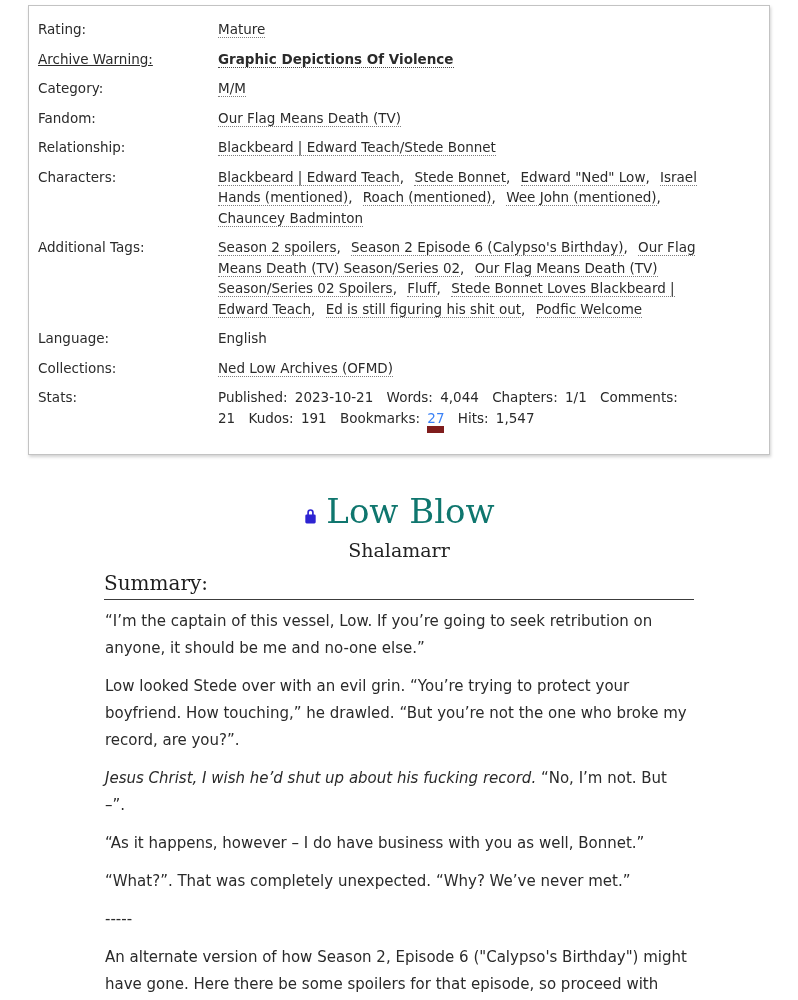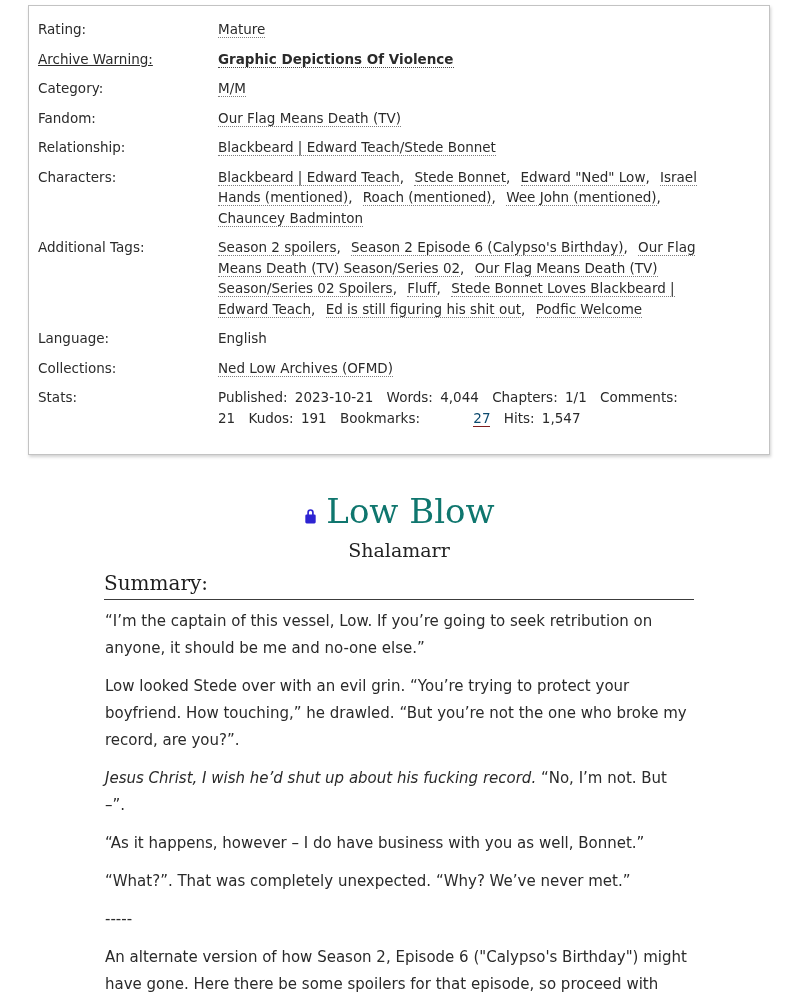--- a/index.html
+++ b/index.html
@@ -40,25 +40,24 @@
   a.tag {
     color: #2a2a2a;
     text-decoration: none;
     border-bottom: 1px dotted #7d7d7d;
     cursor: pointer;
   }
   .sep { margin-right: 6px; }
   .stat-label { margin-right: 3px; }
   .stat-value { margin-right: 9px; }
   a.stat-link {
-    color: #0c4a6e;
+    color: #3b82f6;
     text-decoration: none;
-    border-bottom: 1px solid #7f1d1d;
+    border-bottom: 7px solid #7f1d1d;
     cursor: pointer;
-    margin-left: 46px;
   }
 
   
   h1.title {
     margin: 36px 0 0 0;
     text-align: center;
     font-family: "DejaVu Serif", "Liberation Serif", serif;
     font-weight: normal;
     font-size: 34px;
     line-height: 40px;

